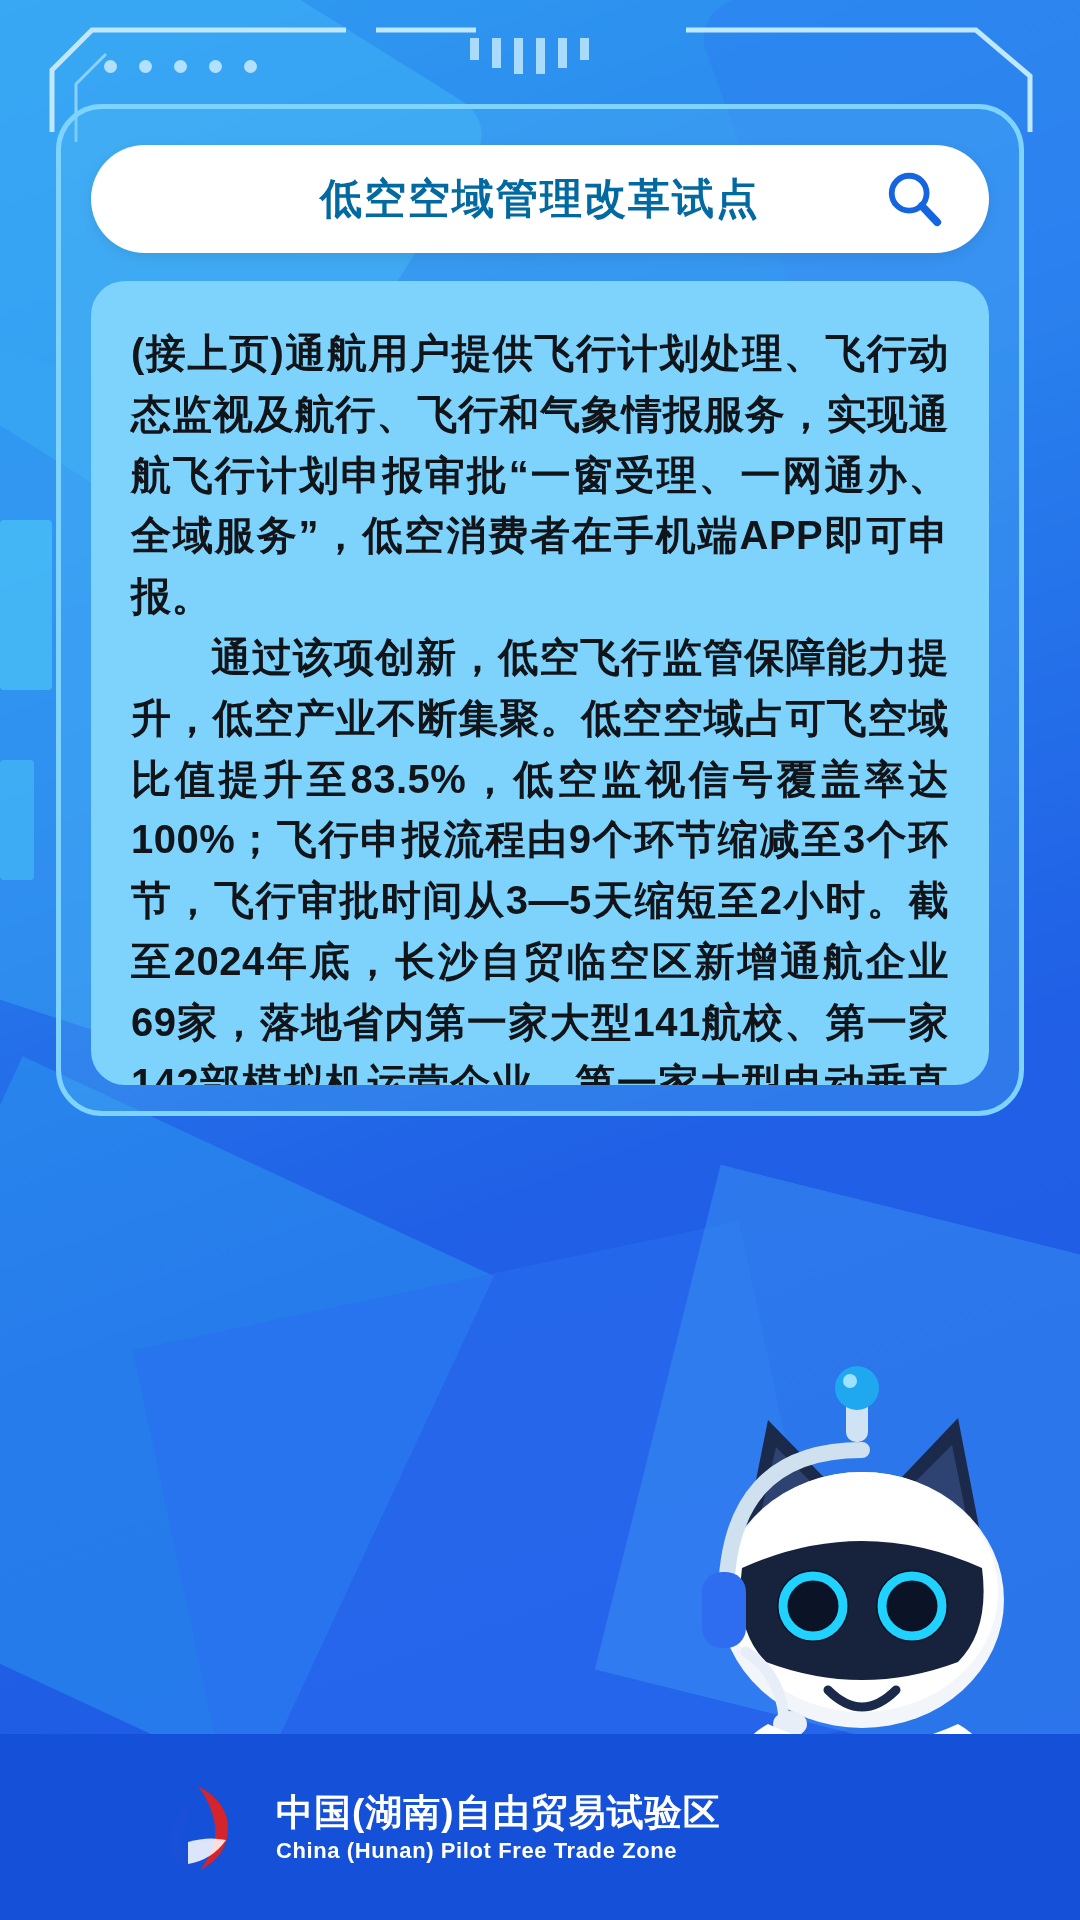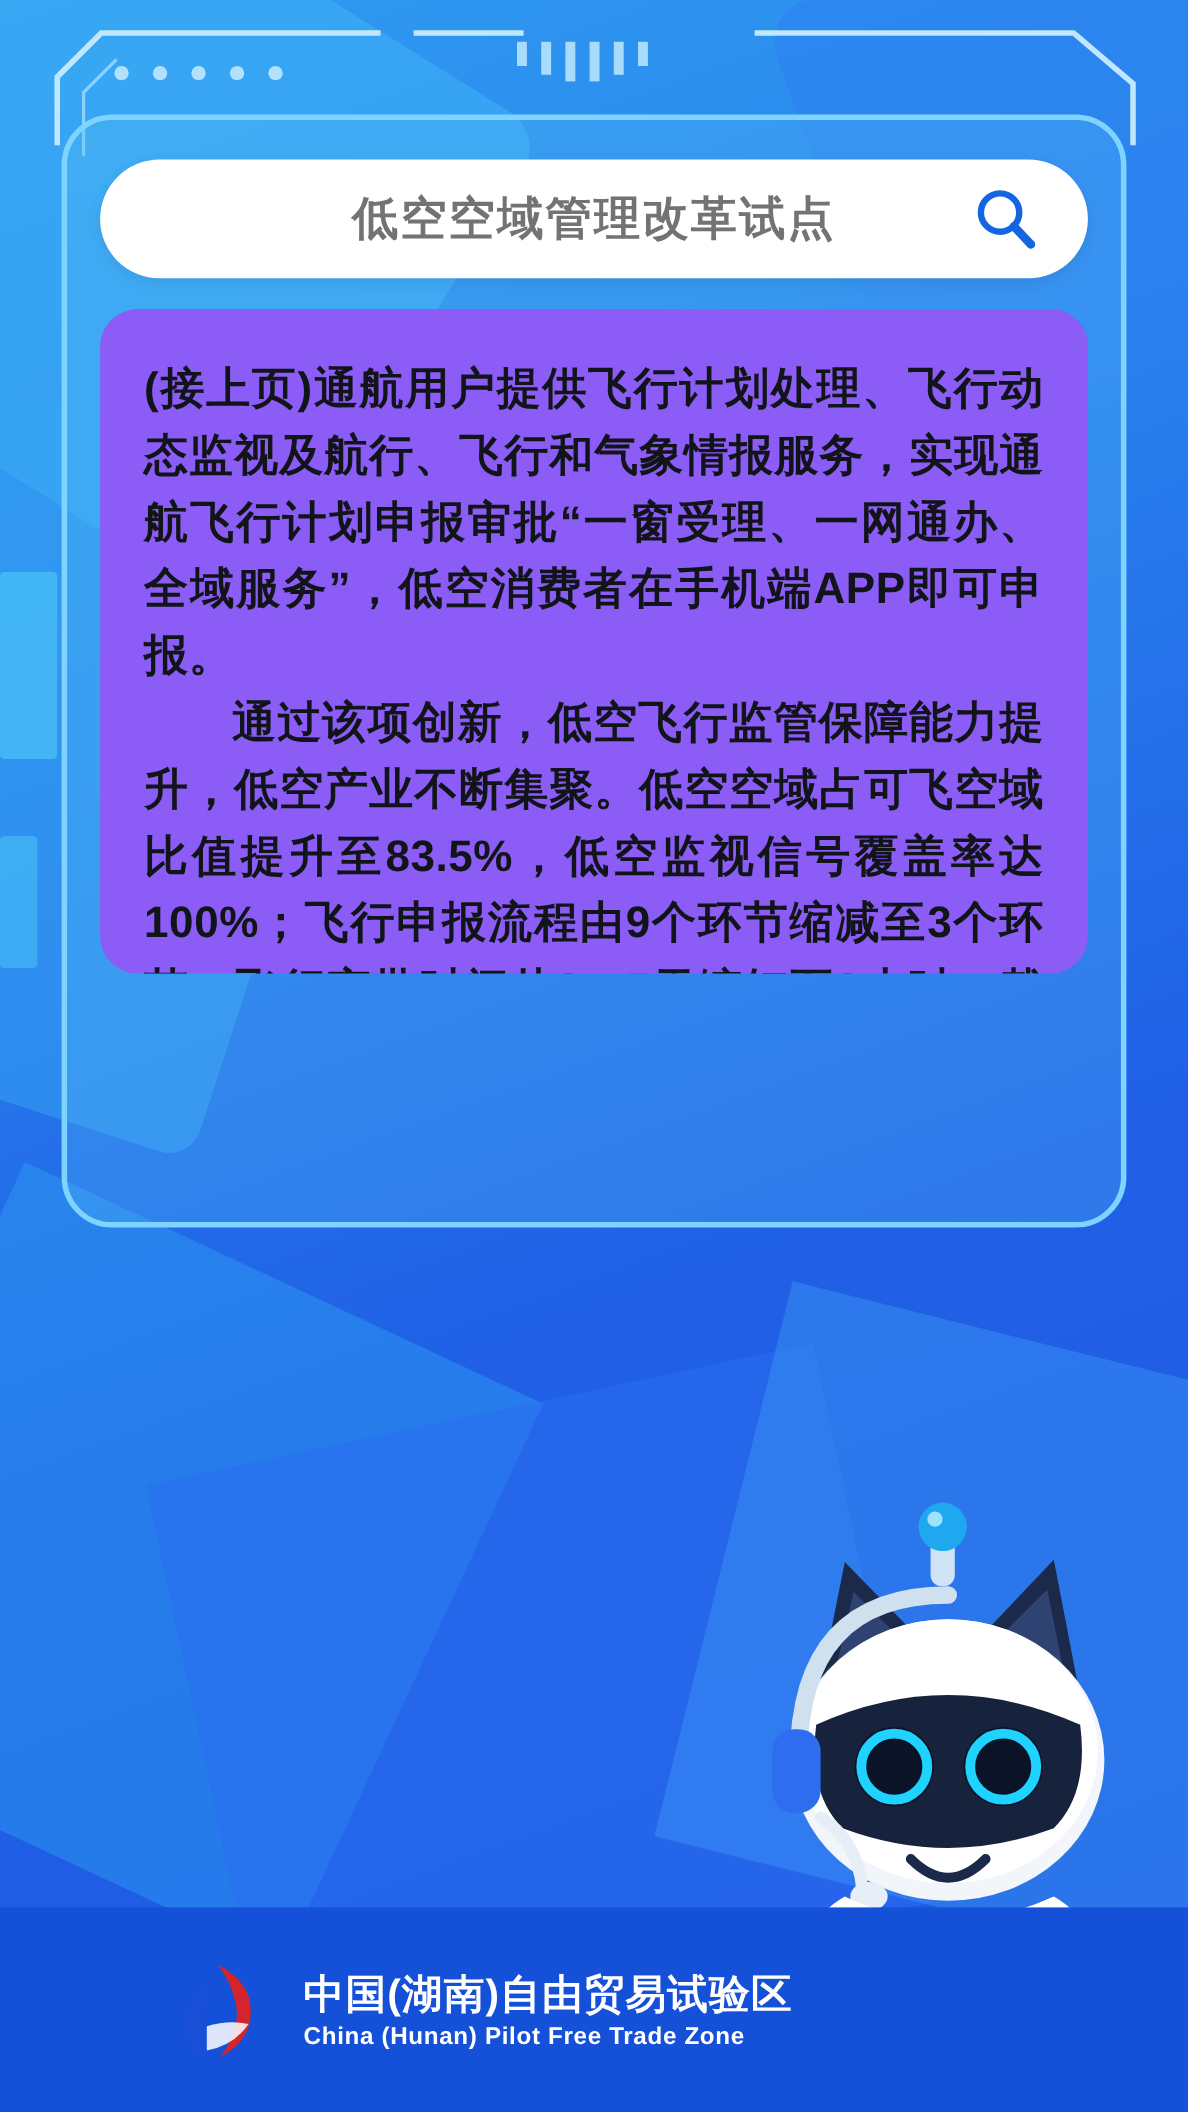--- a/index.html
+++ b/index.html
@@ -98,38 +98,38 @@
     border-radius: 54px;
     display: flex;
     align-items: center;
     justify-content: center;
     padding: 0 40px;
     box-shadow: 0 4px 14px rgba(0,0,0,.08);
   }
   .search-title {
     font-size: 42px;
     font-weight: 700;
-    color: #737373;
+    color: #0369a1;
     letter-spacing: 2px;
     text-align: center;
     flex: 1;
   }
   .search-icon {
     position: absolute;
     right: 44px; top: 50%;
     transform: translateY(-50%);
     width: 62px; height: 62px;
     display: flex; align-items: center; justify-content: center;
   }
 
   .content-card {
     margin-top: 28px;
-    background: #8b5cf6;
+    background: #7dd3fc;
     border-radius: 34px;
-    height: 604px;
+    height: 804px;
     padding: 42px 40px 30px 40px;
     overflow: hidden;
   }
   .para {
     font-size: 40px;
     line-height: 1.52;
     color: #111418;
     font-weight: 700;
     letter-spacing: 0.5px;
     text-align: justify;

